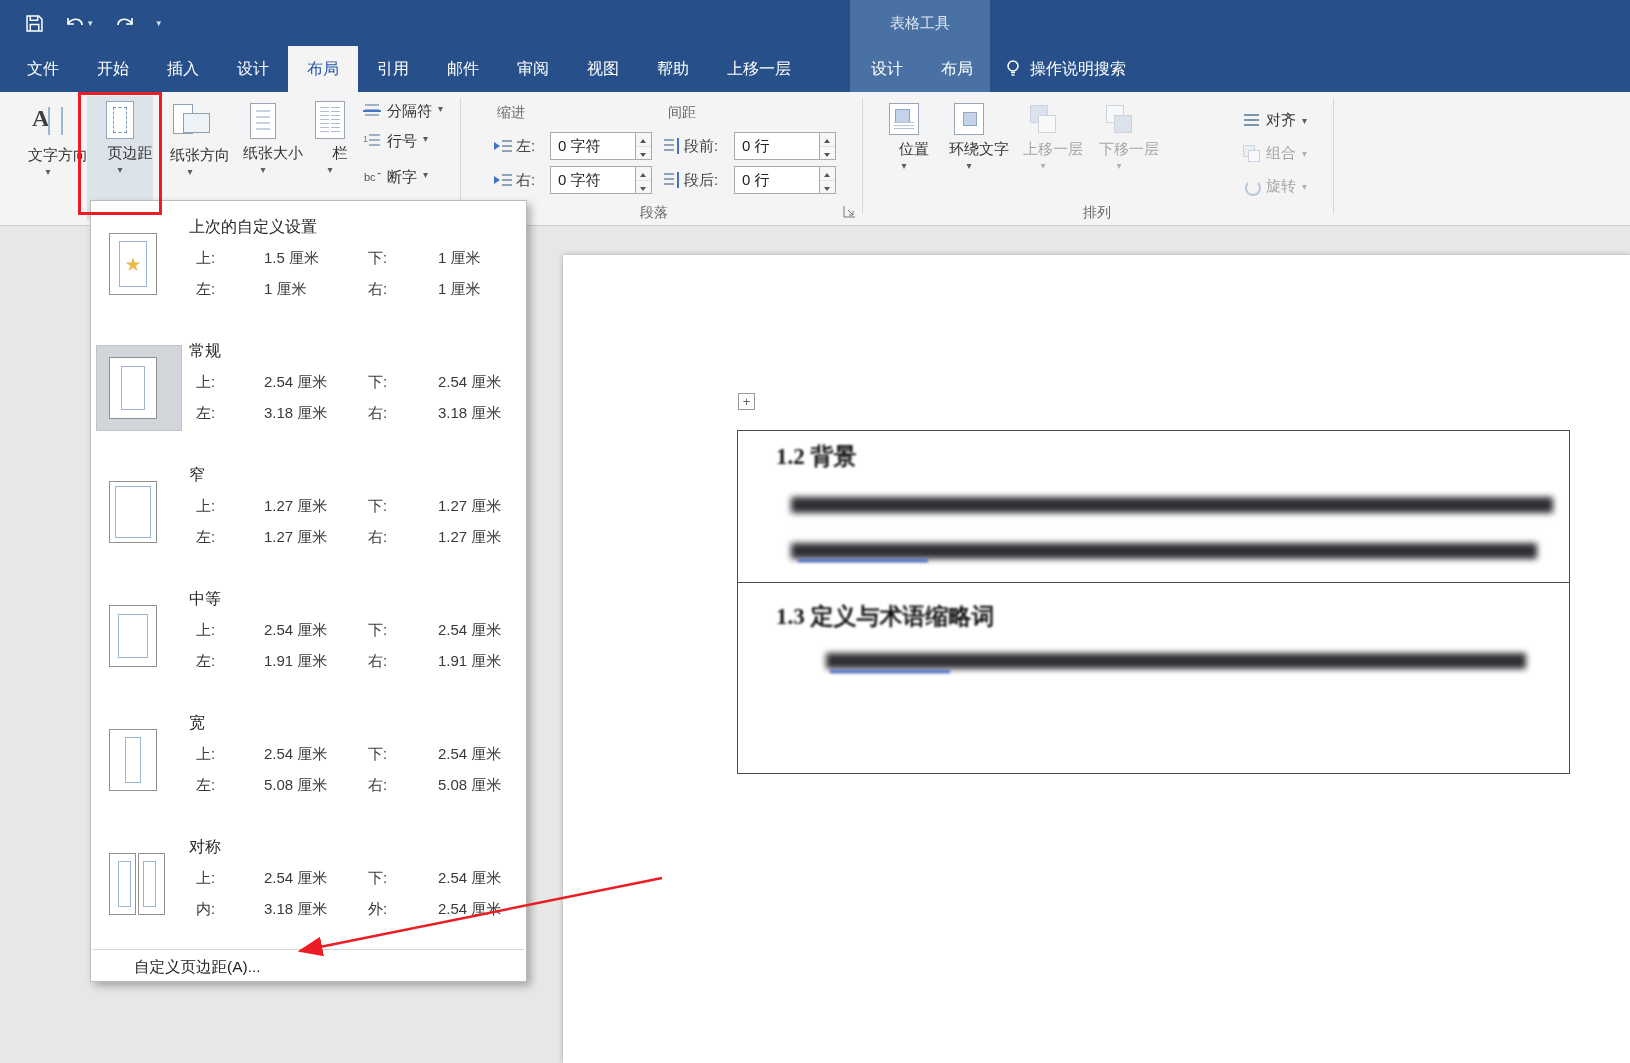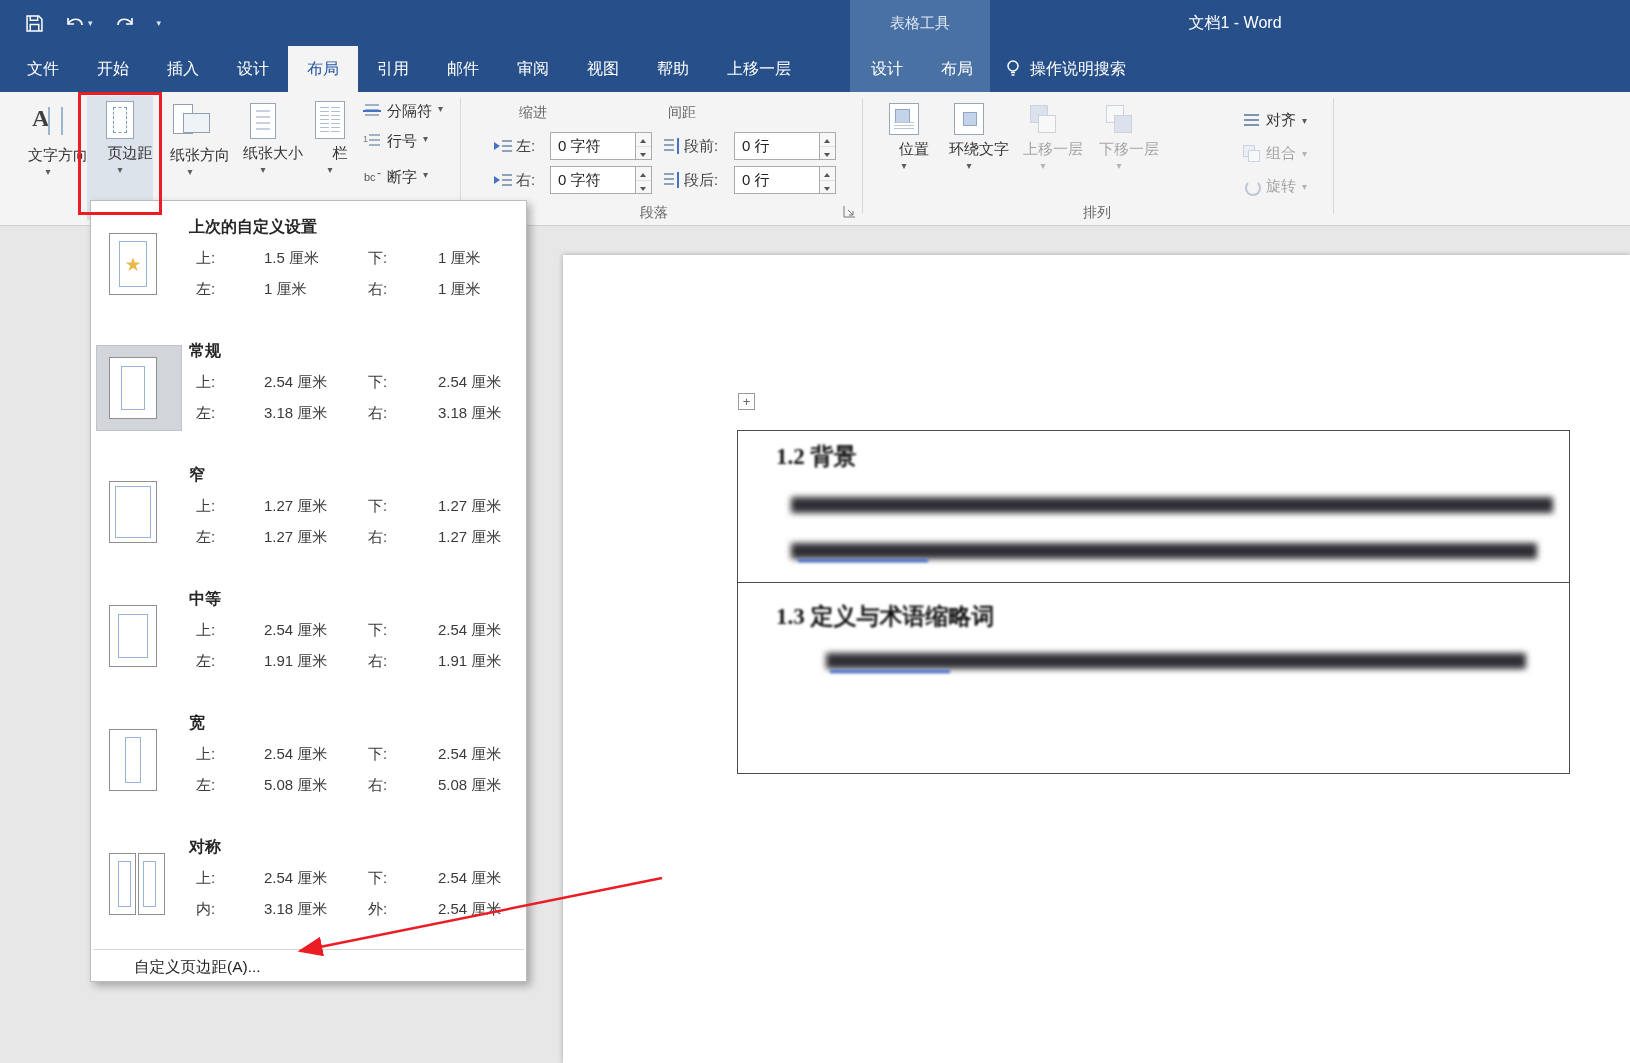--- a/index.html
+++ b/index.html
@@ -102,21 +102,21 @@
   .in-star { inset:7px 9px; }
   .in-normal { inset:8px 11px; }
   .in-narrow { inset:4px 5px; }
   .in-moderate { inset:8px 8px; }
   .in-wide { inset:7px 15px; }
   .pv .star { position:absolute; inset:0; display:flex; align-items:center; justify-content:center; color:#e9b949; font-size:19px; }
   .pv-mirror { border:none; background:none; width:58px; display:flex; gap:2px; }
   .pv-mirror .pg { width:27px; height:62px; background:#fff; border:1px solid #8f8f8f; position:relative; }
   .pv-mirror .pg::before { content:""; position:absolute; top:7px; bottom:7px; left:8px; right:4px; border:1px solid #9ab3d9; }
   .pv-mirror .pg:last-child::before { left:4px; right:8px; }
-  .nm { position:absolute; left:98px; top:10px; font-size:16px; font-weight:700; color:#262626; }
+  .nm { position:absolute; left:98px; top:10px; font-size:16px; font-weight:400; color:#262626; }
   .mrow { position:absolute; left:105px; width:326px; display:grid; grid-template-columns:68px 104px 70px auto; font-size:15px; color:#3a3a3a; }
   .r1 { top:42px; } .r2 { top:73px; }
   .msep { position:absolute; left:2px; right:2px; top:748px; height:1px; background:#d6d6d6; }
   .mcustom { position:absolute; left:0; top:752px; width:100%; height:28px; display:flex; align-items:center; padding-left:43px; font-size:15.5px; color:#222; }
 
   
   .page { position:absolute; left:563px; top:255px; width:1067px; height:808px; background:#fff; box-shadow:0 0 5px rgba(0,0,0,.28); overflow:hidden; }
   .tmh { position:absolute; left:175px; top:138px; width:17px; height:17px; border:1px solid #9a9a9a; background:#fff; color:#666; font-size:13px; display:flex; align-items:center; justify-content:center; line-height:1; }
   .dtable { position:absolute; left:174px; top:175px; width:833px; border:1px solid #4a4a4a; }
   .trow { position:relative; border-bottom:1px solid #4a4a4a; }
@@ -159,21 +159,20 @@
           <path d="M17 3v6h-6" fill="none" stroke="#fff" stroke-width="1.6"></path>
           <path d="M17 9c-2-4-7-6-11-4-2 1-3 3-3 5" fill="none" stroke="#fff" stroke-width="1.6"></path>
         </svg>
     </span>
     <span class="qbtn">
       <span class="mini-dd">▾</span>
     </span>
   </div>
 
   <div class="context-label">表格工具</div>
-  <div class="doc-title">文档1  -  Word</div>
 
   <div class="tabrow">
     <span class="tab">文件</span>
     <span class="tab">开始</span>
     <span class="tab">插入</span>
     <span class="tab">设计</span>
     <span class="tab active">布局</span>
     <span class="tab">引用</span>
     <span class="tab">邮件</span>
     <span class="tab">审阅</span>
@@ -237,21 +236,21 @@
       <span class="sic sic-lines"></span>
       <span>行号</span>
       <span class="dd">▾</span>
     </div>
     <div class="smbtn" style="left:363px;top:76px">
       <span class="sic sic-hyph"></span>
       <span>断字</span>
       <span class="dd">▾</span>
     </div>
 
-    <div class="glabel" style="left:519px;top:12px">缩进</div>
+    <div class="glabel" style="left:497px;top:12px">缩进</div>
     <div class="glabel" style="left:668px;top:12px">间距</div>
 
     <div class="spinrow" style="left:494px;top:40px">
       <span class="spic spic-ind"></span>
       <span class="spl" style="width:30px">左:</span>
       <span class="spbox">0 字符</span>
       <span class="spst" style="margin-left:-4px">
           <div class="up"></div>
           <div class="dn"></div>
         </span>

